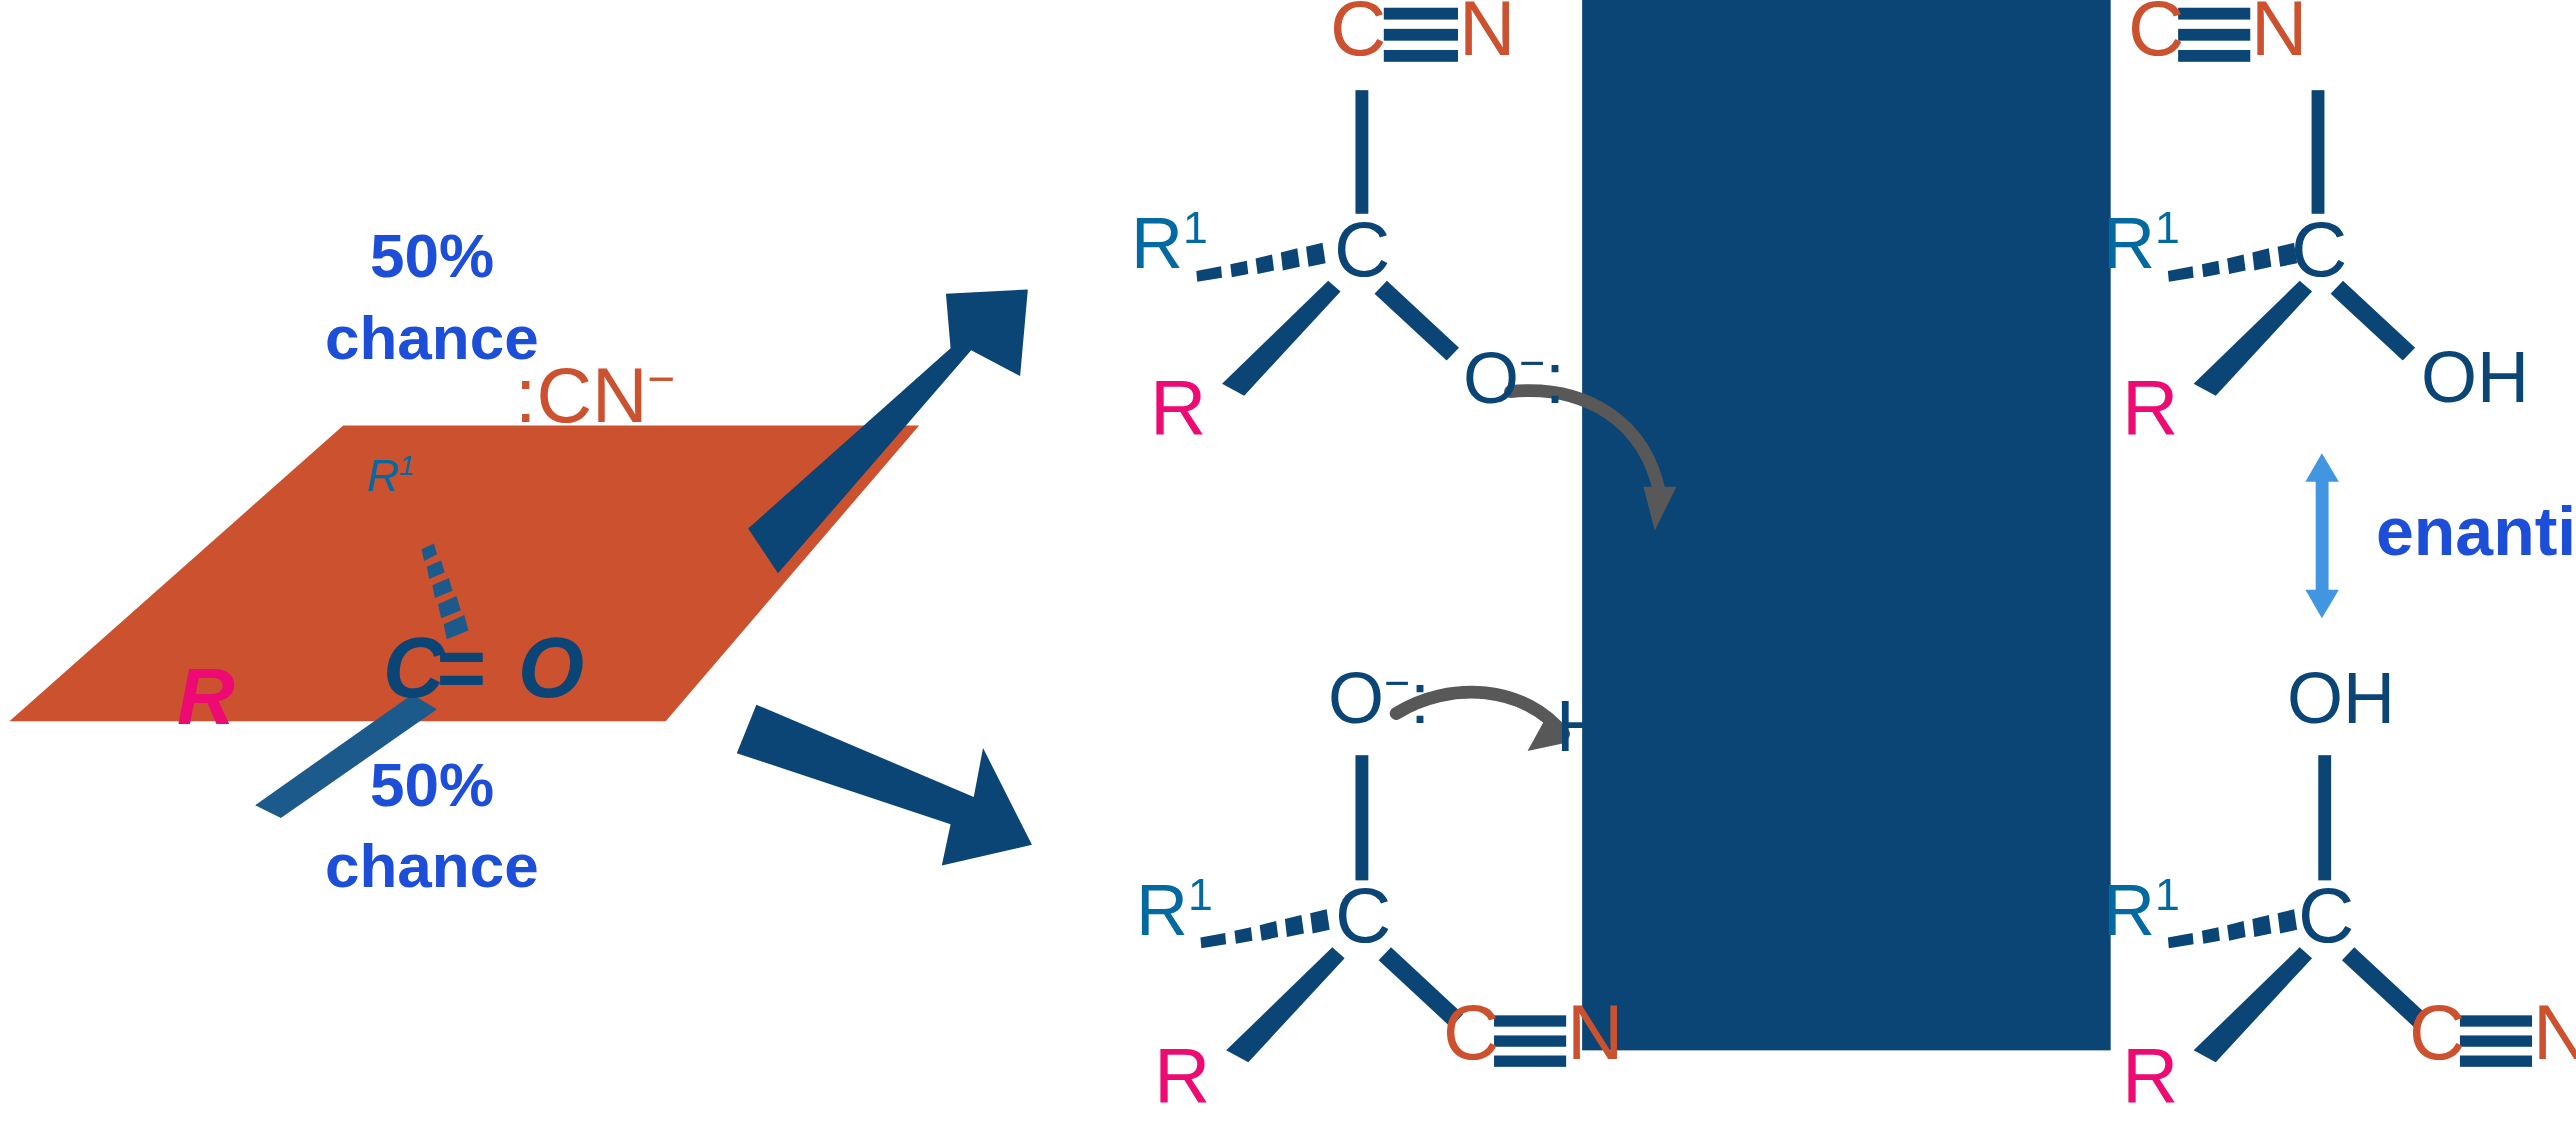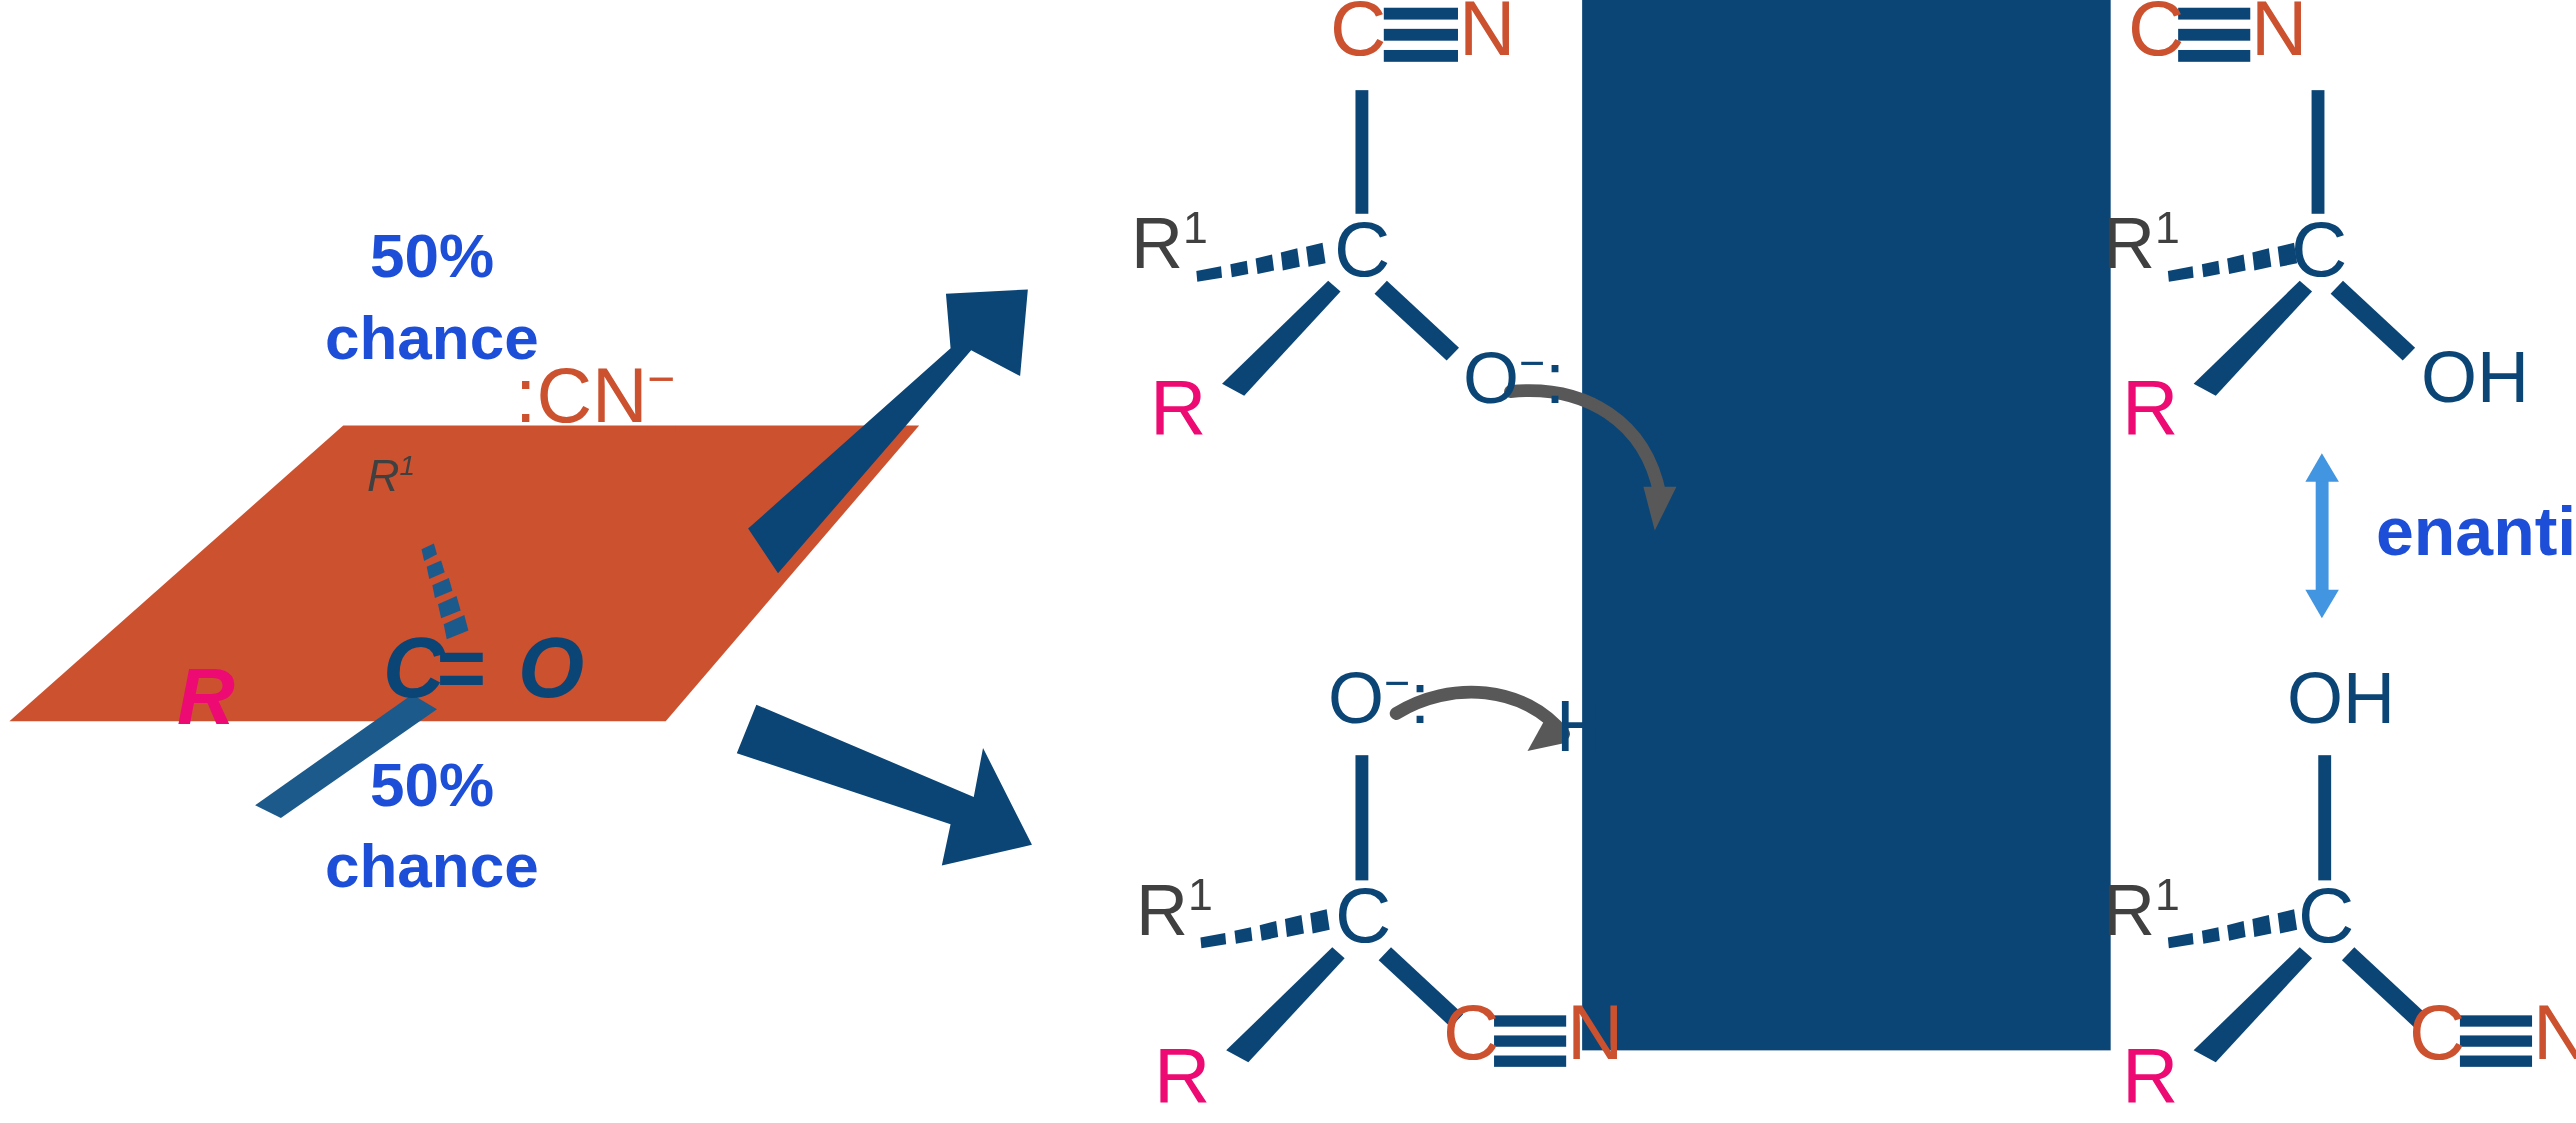--- a/index.html
+++ b/index.html
@@ -6,21 +6,21 @@
   #root{
     position:relative;
     width:2798px;height:1123px;
     background:#ffffff;
     overflow:hidden;
     font-family:"Liberation Sans", sans-serif;
   }
   #svg-layer{position:absolute;left:0;top:0;width:2798px;height:1123px;}
   .txt{position:absolute;white-space:pre;line-height:1;}
   .lbl-blue{color:#1d4ed8;font-weight:bold;}
-  .lbl-lightblue{color:#404040;}
+  .lbl-lightblue{color:#0369a1;}
   .lbl-pink{color:#ED0A72;}
   .lbl-orange{color:#CC512F;}
   .lbl-darkblue{color:#0B4576;}
   .ital{font-style:italic;}
   .sup{font-size:0.62em;vertical-align:super;}
 </style>
 </head>
 <body>
 
 <div id="root">

